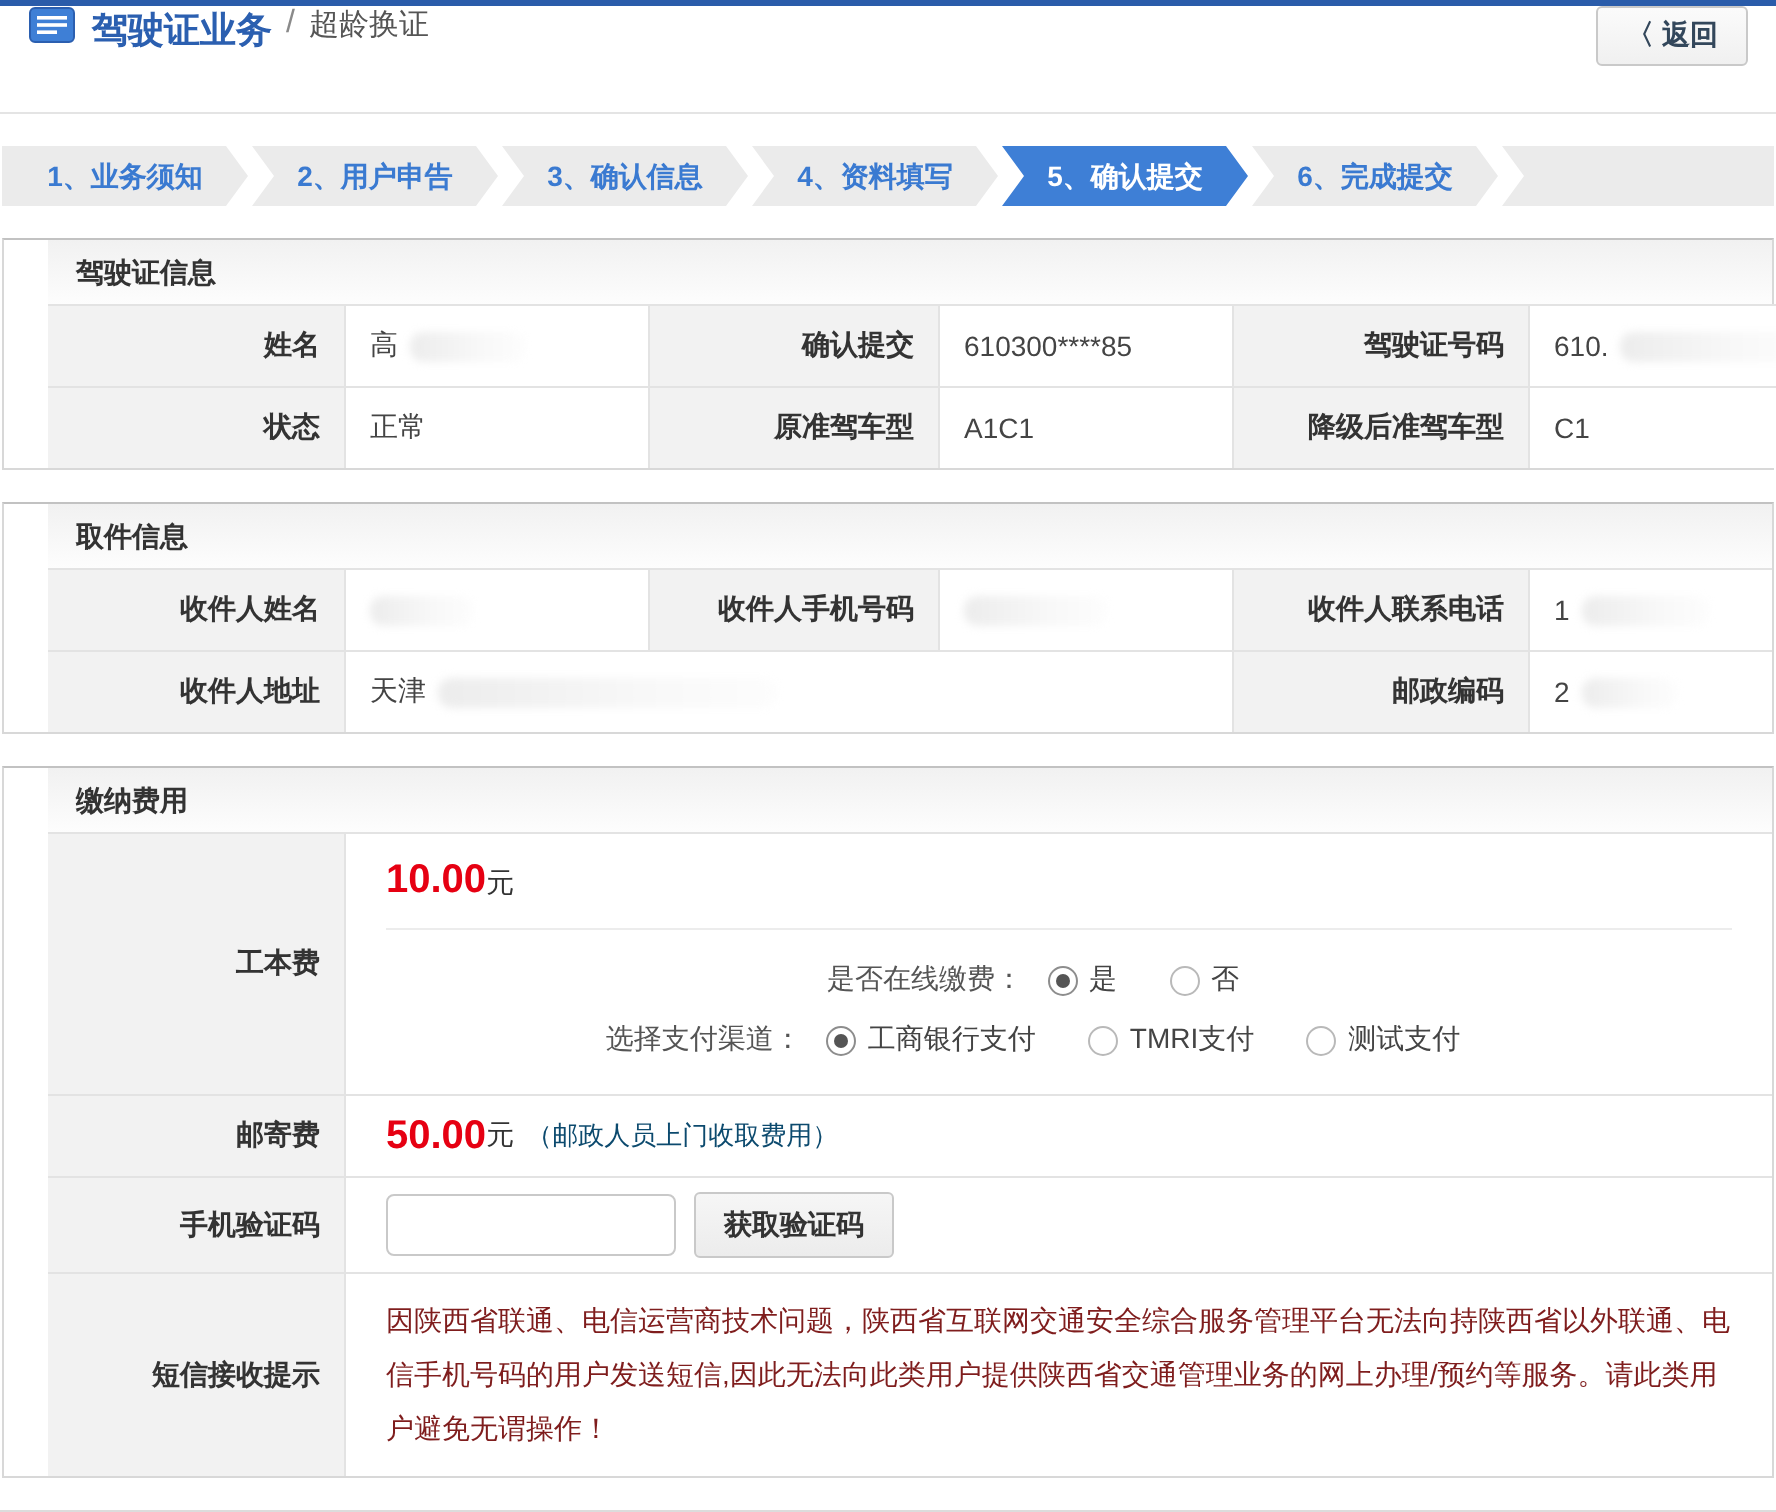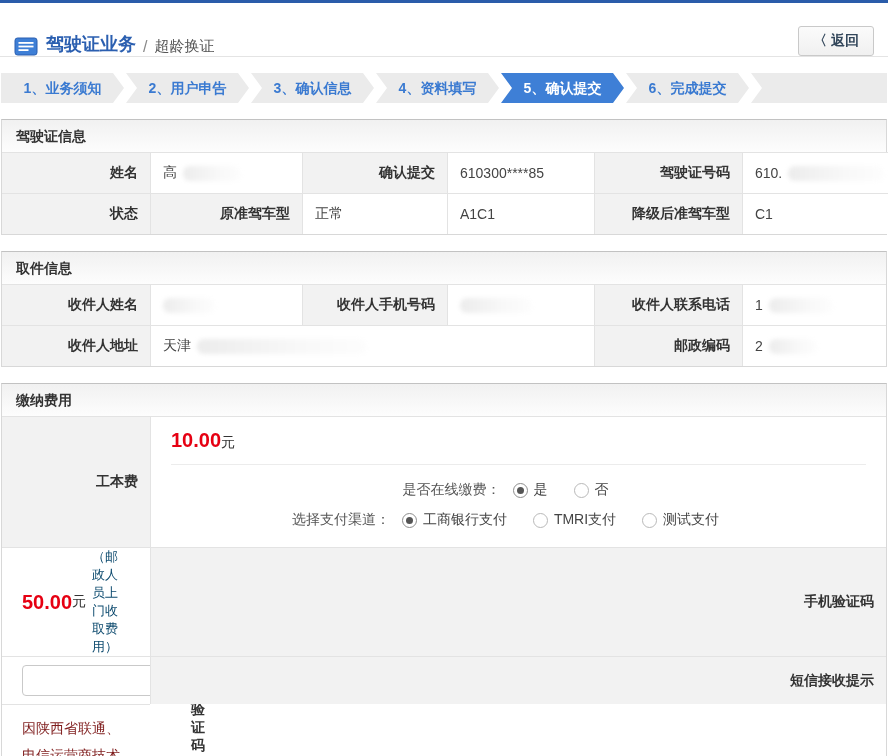--- a/index.html
+++ b/index.html
@@ -1,37 +1,37 @@
 <!DOCTYPE html>
 <html><head>
 <meta charset="utf-8">
 <style>
   * { margin:0; padding:0; box-sizing:border-box; }
   html,body { width:888px; height:756px; background:#fff; overflow:hidden;
     font-family:"Liberation Sans","DejaVu Sans",sans-serif; color:#333; font-size:14px; }
   .topbar { height:3px; background:#2a5caa; }
-  .header { height:54px; display:flex; align-items:flex-end; padding:0 14px; border-bottom:1px solid #e4e4e4; background:#fff; }
+  .header { height:54px; display:flex; align-items:flex-start; padding:0 14px; border-bottom:1px solid #e4e4e4; background:#fff; }
   .hicon { width:24px; height:19px; margin-right:8px; flex:none; }
   .htitle { font-size:18px; font-weight:bold; color:#2b5fb0; }
   .hsep { color:#8a8a8a; font-size:16px; margin:0 7px; }
   .hsub { font-size:15px; color:#555; }
   .back-btn { margin-left:auto; padding:5px 14px; background:linear-gradient(#fbfbfb,#f0f0f0);
     border:1px solid #c9c9c9; border-radius:3px; color:#33475b; font-size:14px; font-weight:bold; cursor:pointer; }
   .back-btn .chev { margin-right:4px; font-weight:bold; }
 
   .steps { display:flex; margin:16px 1px 0; height:30px; }
   .step { width:123px; flex:none; line-height:30px; text-align:center; font-weight:bold;
     color:#3a7ad1; background:#ebebeb; margin-right:2px;
     clip-path:polygon(0 0, calc(100% - 11px) 0, 100% 50%, calc(100% - 11px) 100%, 0 100%, 11px 50%); }
   .step:first-child { clip-path:polygon(0 0, calc(100% - 11px) 0, 100% 50%, calc(100% - 11px) 100%, 0 100%); }
   .step.active { background:#3e7fd6; color:#fff; }
   .step-filler { flex:1; background:#ebebeb;
     clip-path:polygon(0 0, 100% 0, 100% 100%, 0 100%, 11px 50%); }
 
-  .section { margin:16px 1px 0; border:1px solid #d8d8d8; border-top:1px solid #c2c2c2; }
+  .section { margin:16px 1px 0; border:1px solid #d8d8d8; border-top:1px solid #c2c2c2;padding-left:22px; }
   .section-title { height:32px; line-height:32px; padding-left:14px; font-weight:bold; color:#333;
     background:linear-gradient(#f1f1f1,#fdfdfd); }
   .grid6 { display:grid; grid-template-columns:148px 152px 145px 147px 148px 1fr; }
   .grid2 { display:grid; grid-template-columns:148px 1fr; }
   .cell { min-height:41px; display:flex; align-items:center; padding:0 12px;
     border-top:1px solid #e3e3e3; border-left:1px solid #e3e3e3; background:#fff; }
   .grid6 .cell:nth-child(6n+1), .grid2 .cell:nth-child(2n+1) { border-left:none; }
   .cell.label { background:#f2f2f2; justify-content:flex-end; font-weight:bold; color:#333; text-align:right; }
   .cell.value { color:#444; }
   .span3 { grid-column:2 / 5; }
@@ -99,22 +99,22 @@
       </div>
     <div class="cell label">确认提交</div>
     <div class="cell value">610300****85</div>
     <div class="cell label">驾驶证号码</div>
     <div class="cell value">
         <span>610.</span>
         <span class="redact" style="width:96px"></span>
       </div>
 
     <div class="cell label">状态</div>
+    <div class="cell value">正常</div>
     <div class="cell label">原准驾车型</div>
-    <div class="cell value">正常</div>
     <div class="cell value">A1C1</div>
     <div class="cell label">降级后准驾车型</div>
     <div class="cell value">C1</div>
   </div>
 </div>
 
 <div class="section">
   <div class="section-title">取件信息</div>
   <div class="grid6">
     <div class="cell label">收件人姓名</div>
@@ -176,20 +176,21 @@
             <span class="radio"></span>
             <span>TMRI支付</span>
           </span>
         <span class="radio-opt">
             <span class="radio"></span>
             <span>测试支付</span>
           </span>
       </div>
     </div>
 
+    <div class="cell label">邮寄费</div>
     <div class="cell value" style="padding:0 20px">
       <span class="amount">50.00</span>
         <span class="yuan">元</span>
       <span class="note-red">（邮政人员上门收取费用）</span>
     </div>
 
     <div class="cell label">手机验证码</div>
     <div class="cell value" style="padding:7px 20px">
       <input class="captcha-input" type="text" value="" style="">
       <button class="captcha-btn">获取验证码</button>

